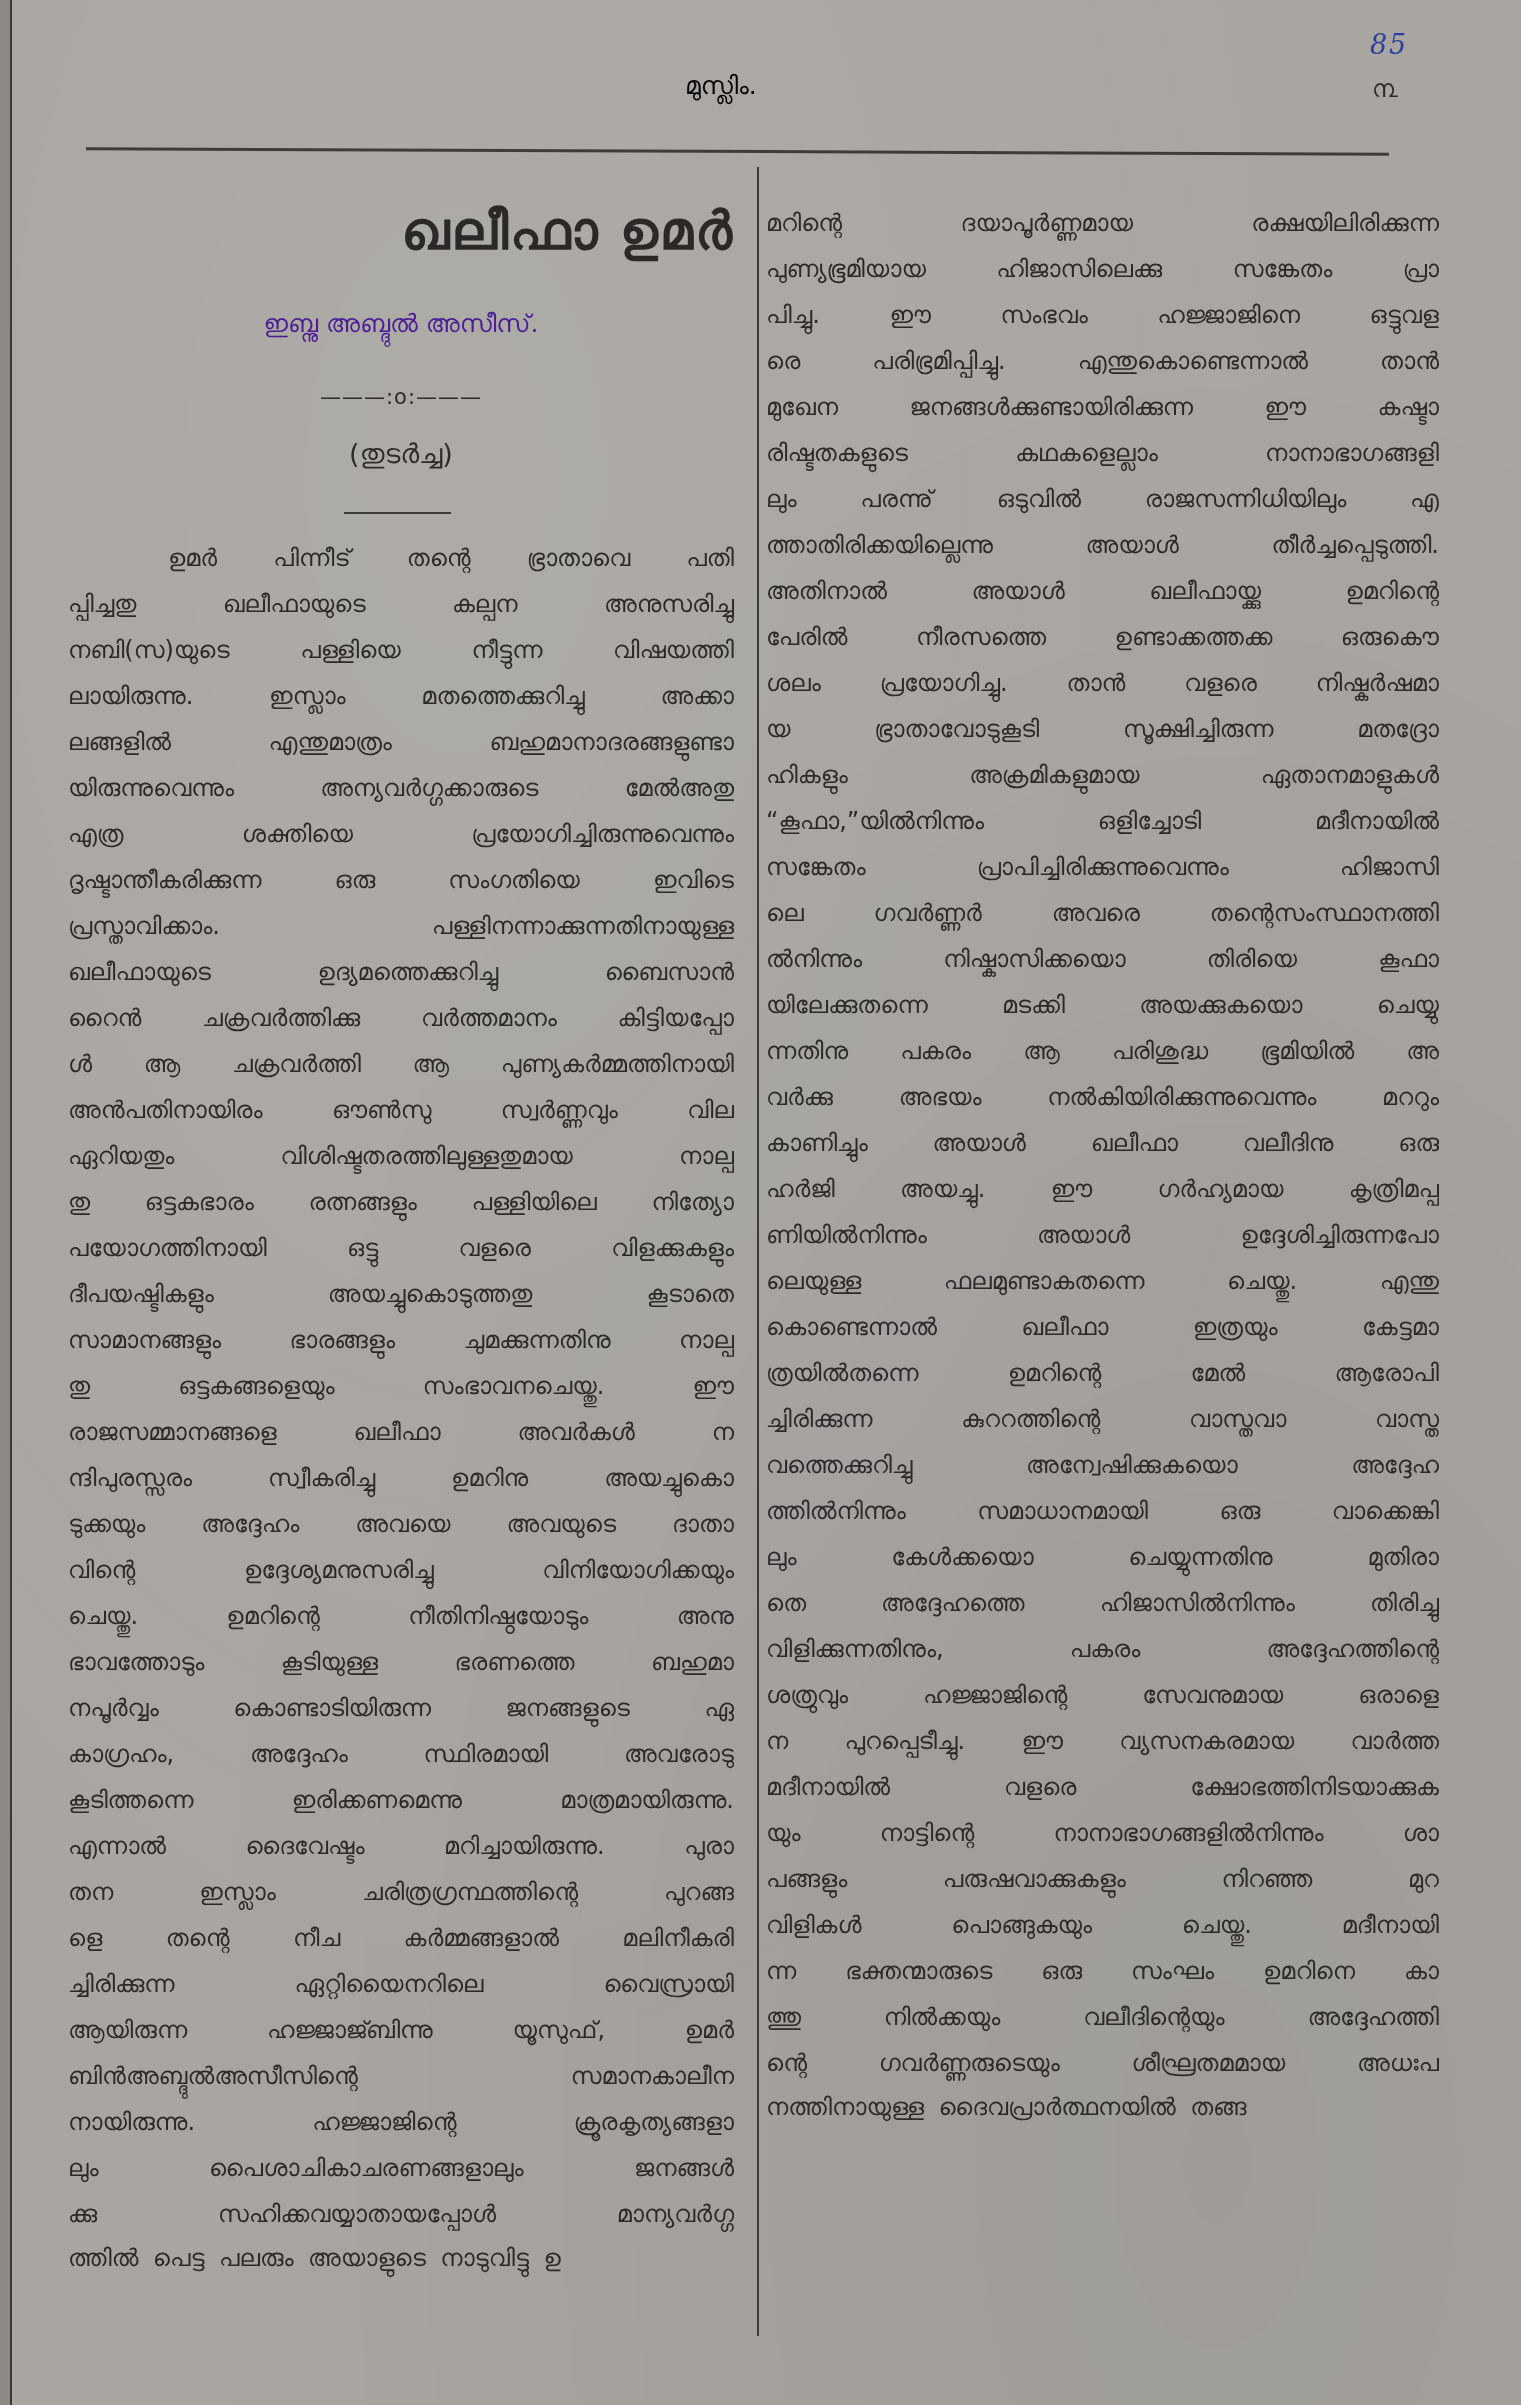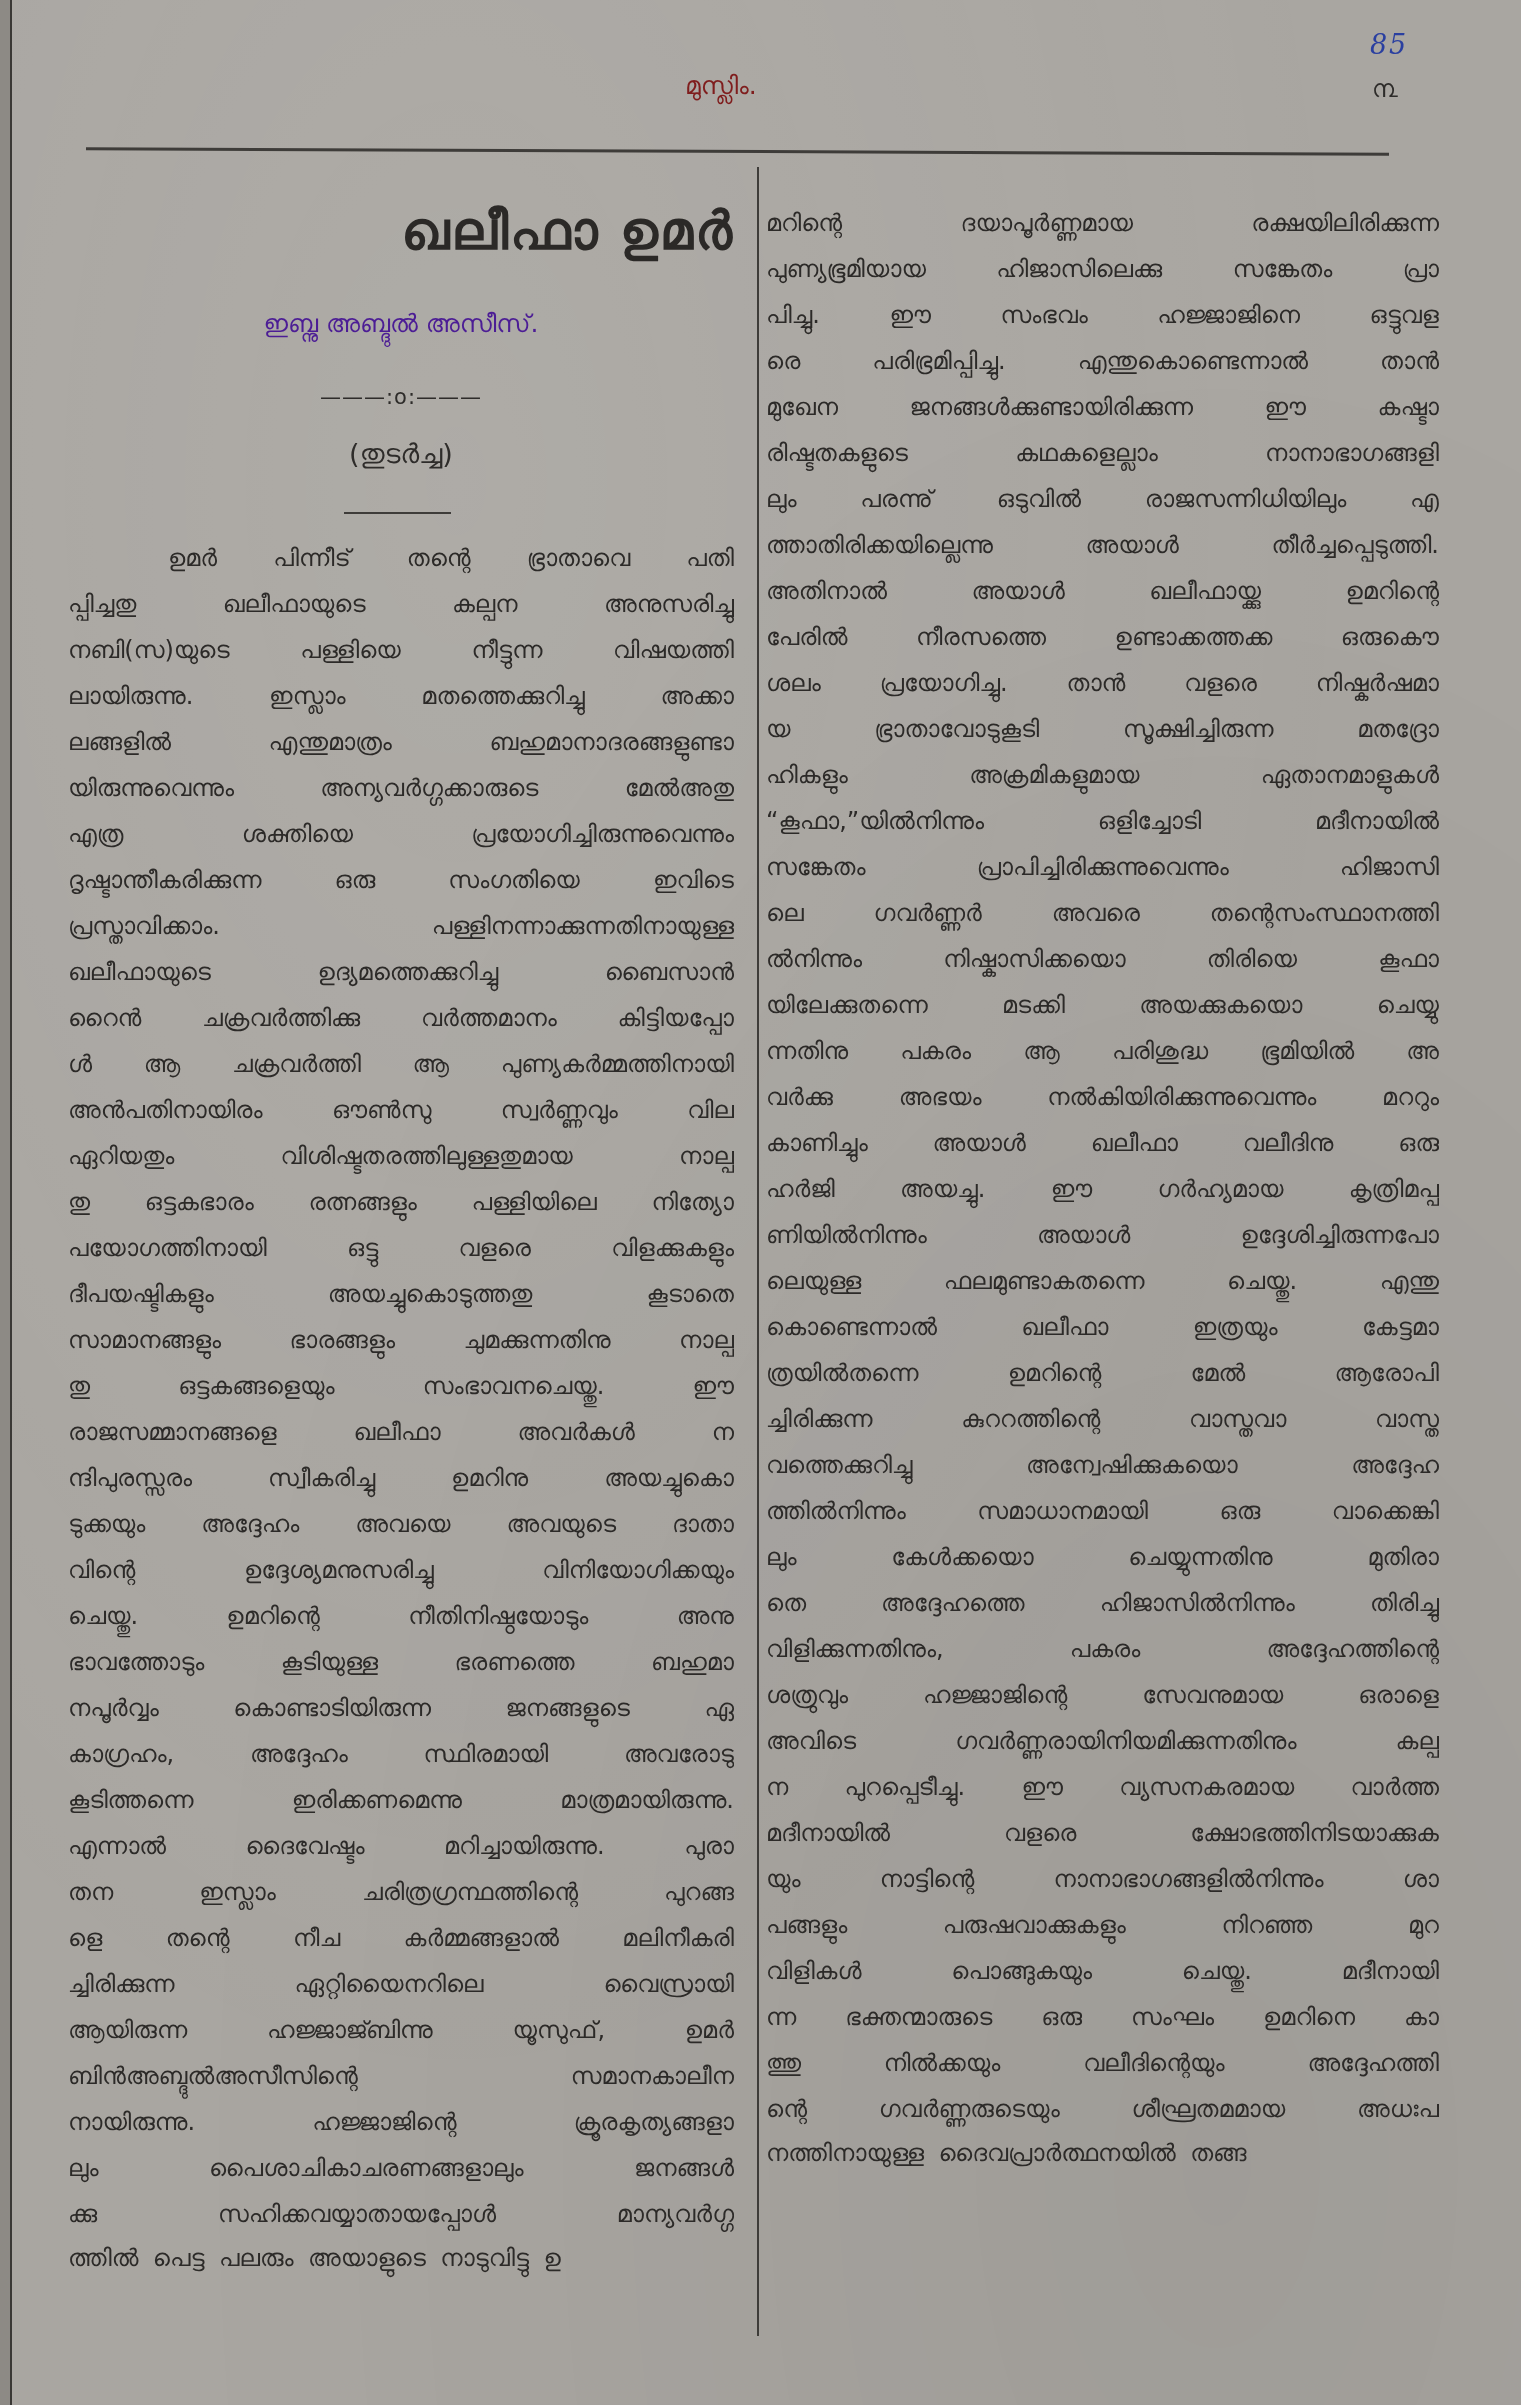--- a/index.html
+++ b/index.html
@@ -20,21 +20,21 @@
     position: absolute; left: 9.5px; top: 0; width: 2.9px; height: 2405px;
     background: #3a3835;
   }
   .page-number-handwritten {
     position: absolute; left: 1370px; top: 28.5px;
     font-family: "DejaVu Serif", serif; font-style: italic;
     font-size: 27px; color: #2a3fa0; letter-spacing: 1.9px;
   }
   .running-head {
     position: absolute; left: 685px; top: 71px;
-    font-size: 25px; color: #7f1d1d;
+    font-size: 25px; color: #000000;
   }
   .page-num-printed {
     position: absolute; left: 1372px; top: 74px;
     font-size: 25px; color: #2e2c2a;
   }
   .header-rule {
     position: absolute; left: 86px; top: 150px; width: 1303px; height: 2.9px;
     background: #3e3c39; transform: rotate(0.25deg);
   }
   .column-divider {
@@ -165,21 +165,20 @@
     <span class="line">ലെയുള്ള ഫലമുണ്ടാകതന്നെ ചെയ്തു. എന്തു</span>
     <span class="line">കൊണ്ടെന്നാൽ ഖലീഫാ ഇത്രയും കേട്ടമാ</span>
     <span class="line">ത്രയിൽതന്നെ ഉമറിന്റെ മേൽ ആരോപി</span>
     <span class="line">ച്ചിരിക്കുന്ന കുററത്തിന്റെ വാസ്തവാ വാസ്ത</span>
     <span class="line">വത്തെക്കുറിച്ചു അന്വേഷിക്കുകയൊ അദ്ദേഹ</span>
     <span class="line">ത്തിൽനിന്നും സമാധാനമായി ഒരു വാക്കെങ്കി</span>
     <span class="line">ലും കേൾക്കയൊ ചെയ്യുന്നതിനു മുതിരാ</span>
     <span class="line">തെ അദ്ദേഹത്തെ ഹിജാസിൽനിന്നും തിരിച്ചു</span>
     <span class="line">വിളിക്കുന്നതിനും, പകരം അദ്ദേഹത്തിന്റെ</span>
     <span class="line">ശത്രുവും ഹജ്ജാജിന്റെ സേവനുമായ ഒരാളെ</span>
-    <span class="line">അവിടെ ഗവർണ്ണരായിനിയമിക്കുന്നതിനും കല്പ</span>
     <span class="line">ന പുറപ്പെടീച്ചു. ഈ വ്യസനകരമായ വാർത്ത</span>
     <span class="line">മദീനായിൽ വളരെ ക്ഷോഭത്തിനിടയാക്കുക</span>
     <span class="line">യും നാട്ടിന്റെ നാനാഭാഗങ്ങളിൽനിന്നും ശാ</span>
     <span class="line">പങ്ങളും പരുഷവാക്കുകളും നിറഞ്ഞ മുറ</span>
     <span class="line">വിളികൾ പൊങ്ങുകയും ചെയ്തു. മദീനായി</span>
     <span class="line">ന്ന ഭക്തന്മാരുടെ ഒരു സംഘം ഉമറിനെ കാ</span>
     <span class="line">ത്തു നിൽക്കയും വലീദിന്റെയും അദ്ദേഹത്തി</span>
     <span class="line">ന്റെ ഗവർണ്ണരുടെയും ശീഘ്രതമമായ അധഃപ</span>
     <span class="line last">നത്തിനായുള്ള ദൈവപ്രാർത്ഥനയിൽ തങ്ങ</span>
   </div>

